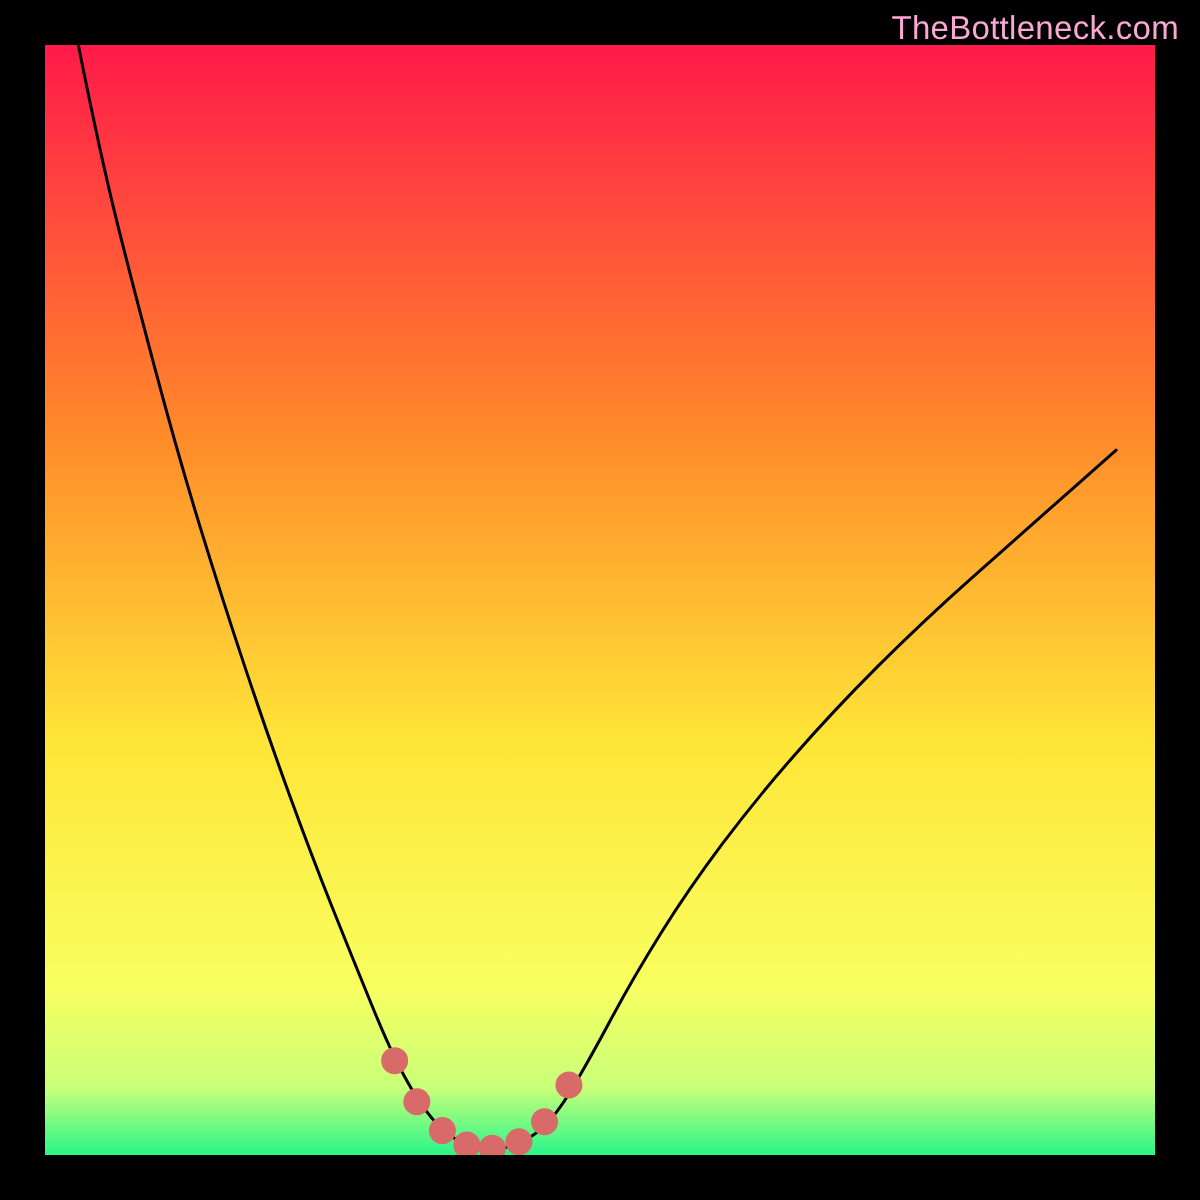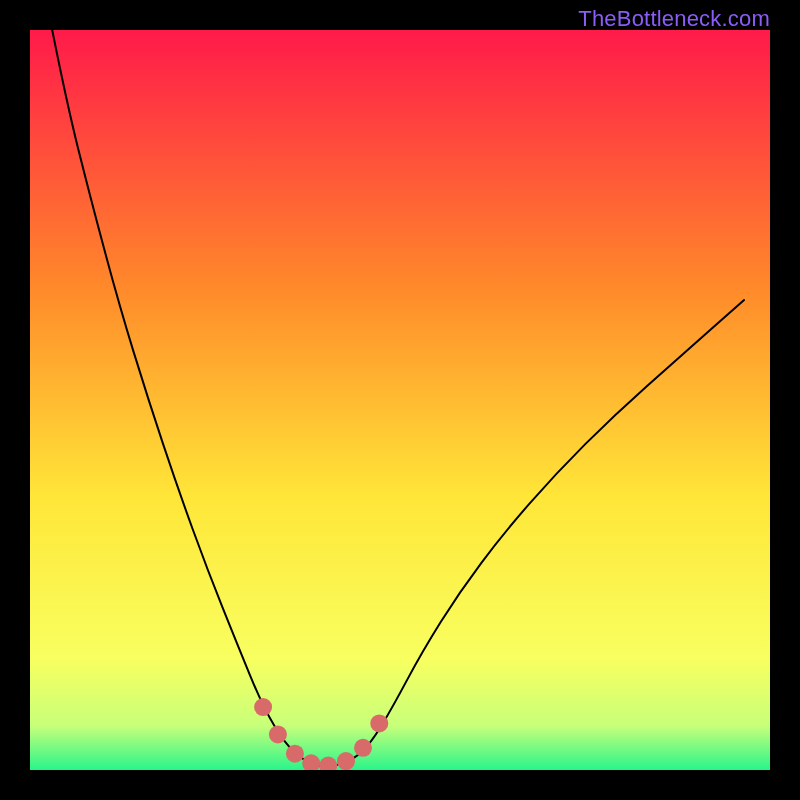--- a/index.html
+++ b/index.html
@@ -8,22 +8,22 @@
     width: 800px;
     height: 800px;
     background: #000;
     font-family: Arial, Helvetica, sans-serif;
     position: relative;
     overflow: hidden;
   }
   .watermark {
     position: absolute;
     top: 6px;
-    right: 30px;
-    color: #8b5cf6;
+    right: 14px;
+    color: #f9a8d4;
     font-size: 22px;
     font-weight: 400;
     z-index: 10;
     letter-spacing: 0.2px;
   }
   .plot-area {
     position: absolute;
     top: 30px;
     left: 30px;
     width: 740px;

